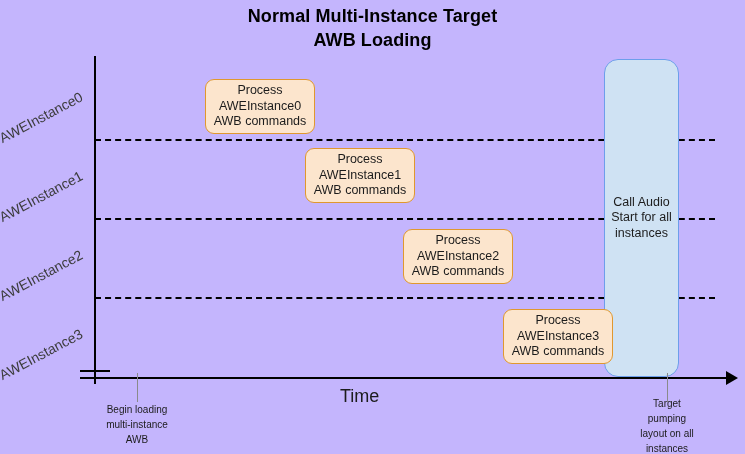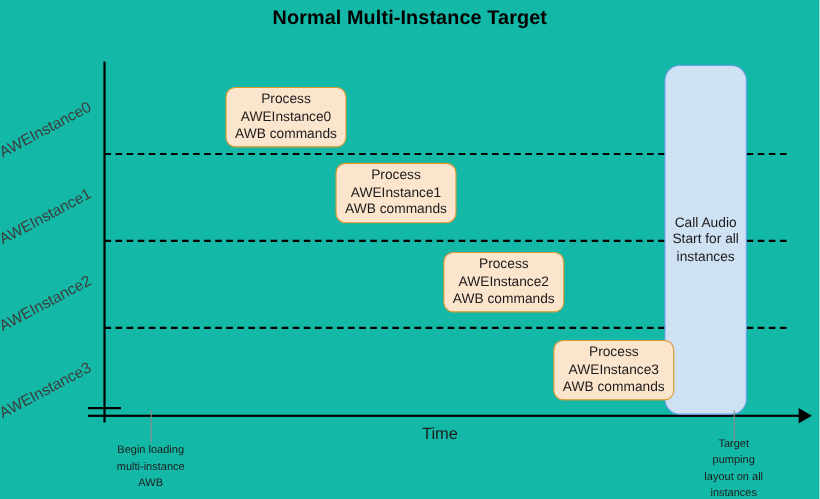--- a/index.html
+++ b/index.html
@@ -8,21 +8,21 @@
     background: #ffffff;
   }
   body {
     font-family: "Liberation Sans", sans-serif;
     -webkit-font-smoothing: antialiased;
   }
   #canvas {
     position: relative;
     width: 745px;
     height: 454px;
-    background: #14b8a6;
+    background: #c4b5fd;
     overflow: hidden;
   }
 
   
   .title {
     position: absolute;
     left: 0;
     top: 4px;
     width: 745px;
     text-align: center;
@@ -131,32 +131,33 @@
   .marker-caption {
     position: absolute;
     font-size: 10px;
     line-height: 15px;
     color: #1c1c1c;
     text-align: center;
   }
 
   .x-axis-title {
     position: absolute;
-    font-size: 15px;
-    color: #1c1c1c;
-    text-align: center;
+    font-size: 18px;
+    color: #1c1c1c;
+    text-align: left;
   }
 </style>
 </head>
 <body>
 
 <div id="canvas">
 
   <div class="title">
     <span class="title-line">Normal Multi-Instance Target</span>
+    <span class="title-line">AWB Loading</span>
   </div>
 
   <div class="axis-y"></div>
   <div class="axis-x"></div>
   <div class="axis-x-arrow"></div>
   <div class="y-tick"></div>
 
   <div class="lane-sep" style="top:139px;"></div>
   <div class="lane-sep" style="top:218px;"></div>
   <div class="lane-sep" style="top:297px;"></div>

